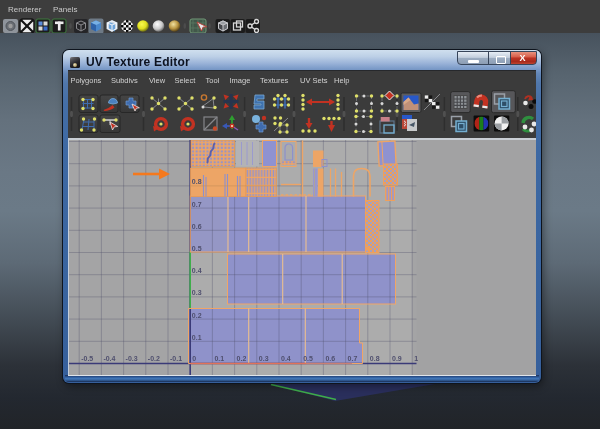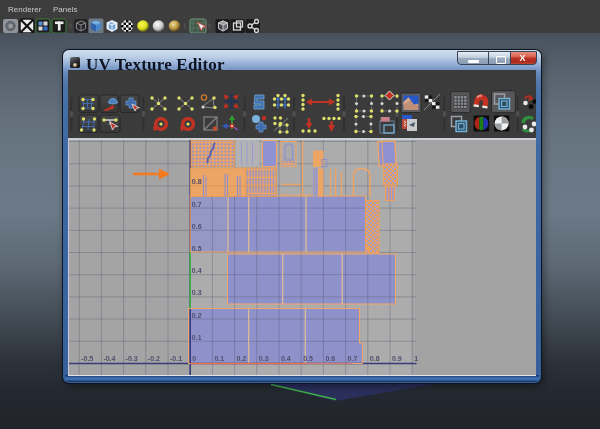--- a/index.html
+++ b/index.html
@@ -9,21 +9,21 @@
   
   .vp{position:absolute;left:0;top:33px;width:600px;height:396px;
       background:linear-gradient(180deg,#47525d 0%,#57646f 10%,#64717d 22%,#6a7885 35%,#6b7a87 45%,#5d6a76 58%,#434c55 72%,#2c3138 84%,#232830 92%,#212428 100%);}
   
   .topbar{position:absolute;left:0;top:0;width:600px;height:33px;background:#3d3d3d;border-bottom:1px solid #23262b;}
   .topmenu{position:absolute;top:5px;font-size:8px;color:#c9c9c9;}
   
   .win{position:absolute;left:63px;top:50px;width:478px;height:333px;border-radius:6px;
        background:linear-gradient(180deg,#cfdfee 0%,#bccfe6 2%,#9ab3d8 4%,#7d9cc9 5.5%,#6488b9 7%,#5077ab 10%,#456fa7 16%,#3e69a3 30%,#3a65a0 60%,#38629d 85%,#365f9b 100%);
        box-shadow:0 0 0 1px #0e141d, 2px 3px 8px rgba(0,0,0,0.45);}
-  .title{position:absolute;left:23px;top:5px;font-size:17px;font-weight:bold;color:#0d1320;letter-spacing:0.2px;font-family:Liberation Serif, serif;}
+  .title{position:absolute;left:23px;top:5px;font-size:12px;font-weight:bold;color:#0d1320;letter-spacing:0.2px;}
   .winicon{position:absolute;left:7px;top:7px;width:10px;height:11px;background:linear-gradient(150deg,#8a8a8e 0%,#55555a 20%,#26262c 55%,#101016 100%);border-radius:1.5px;}
   .winicon:after{content:"";position:absolute;left:3px;top:6px;width:4px;height:4px;border-radius:50%;background:radial-gradient(circle at 40% 40%,#e8dfc0,#8a7430);}
   
   .caps{position:absolute;left:394px;top:1px;width:80px;height:15px;}
   .cap{position:absolute;top:0;height:14px;border:1px solid #37455a;box-sizing:border-box;}
   .capmin{left:0;width:32px;border-radius:0 0 0 4px;background:linear-gradient(180deg,#e6edf5 0%,#c3cfde 45%,#9cadc2 52%,#8c9db4 100%);}
   .capmax{left:31px;width:23px;background:linear-gradient(180deg,#e6edf5 0%,#c3cfde 45%,#9cadc2 52%,#8c9db4 100%);}
   .capcls{left:53px;width:27px;border-radius:0 0 4px 0;background:linear-gradient(180deg,#e8927e 0%,#d8604c 40%,#bc3425 50%,#a82a1c 80%,#c04530 100%);}
   
   .client{position:absolute;left:5px;top:20px;width:468px;height:305.5px;background:#3b3b3b;}
@@ -151,20 +151,31 @@
         </div>
       <div class="cap capcls">
           <div class="abs" style="left:8.5px;top:1px;color:#fff;font-weight:bold;font-size:9px;font-family:'Liberation Sans',sans-serif;">X</div>
         </div>
     </div>
     <div class="client">
         <div class="sepline"></div>
         <div class="botline"></div>
         <div class="abs" style="left:0;top:69.5px;width:1px;height:235px;background:#c4cedb;"></div>
         <div class="abs" style="left:467px;top:69.5px;width:1px;height:235px;background:#bcc6d4;"></div>
+      <div class="menubar">
+        <span class="mi" style="left:2.5px;">Polygons</span>
+        <span class="mi" style="left:43px;">Subdivs</span>
+        <span class="mi" style="left:81px;">View</span>
+        <span class="mi" style="left:106.5px;">Select</span>
+        <span class="mi" style="left:137.5px;">Tool</span>
+        <span class="mi" style="left:161.5px;">Image</span>
+        <span class="mi" style="left:192px;">Textures</span>
+        <span class="mi" style="left:232px;">UV Sets</span>
+        <span class="mi" style="left:266px;">Help</span>
+      </div>
       <div class="toolbar">
         <svg class="abs" style="left:0;top:0;" width="468" height="49" viewBox="0 0 468 49" id="tbsvg">
           <defs>
             <g id="ydot">
                 <circle r="1.7" fill="#dfe06a"></circle>
               </g>
             <g id="wdot">
                 <circle r="1.5" fill="#d8d8d8"></circle>
               </g>
             <g id="donut">

